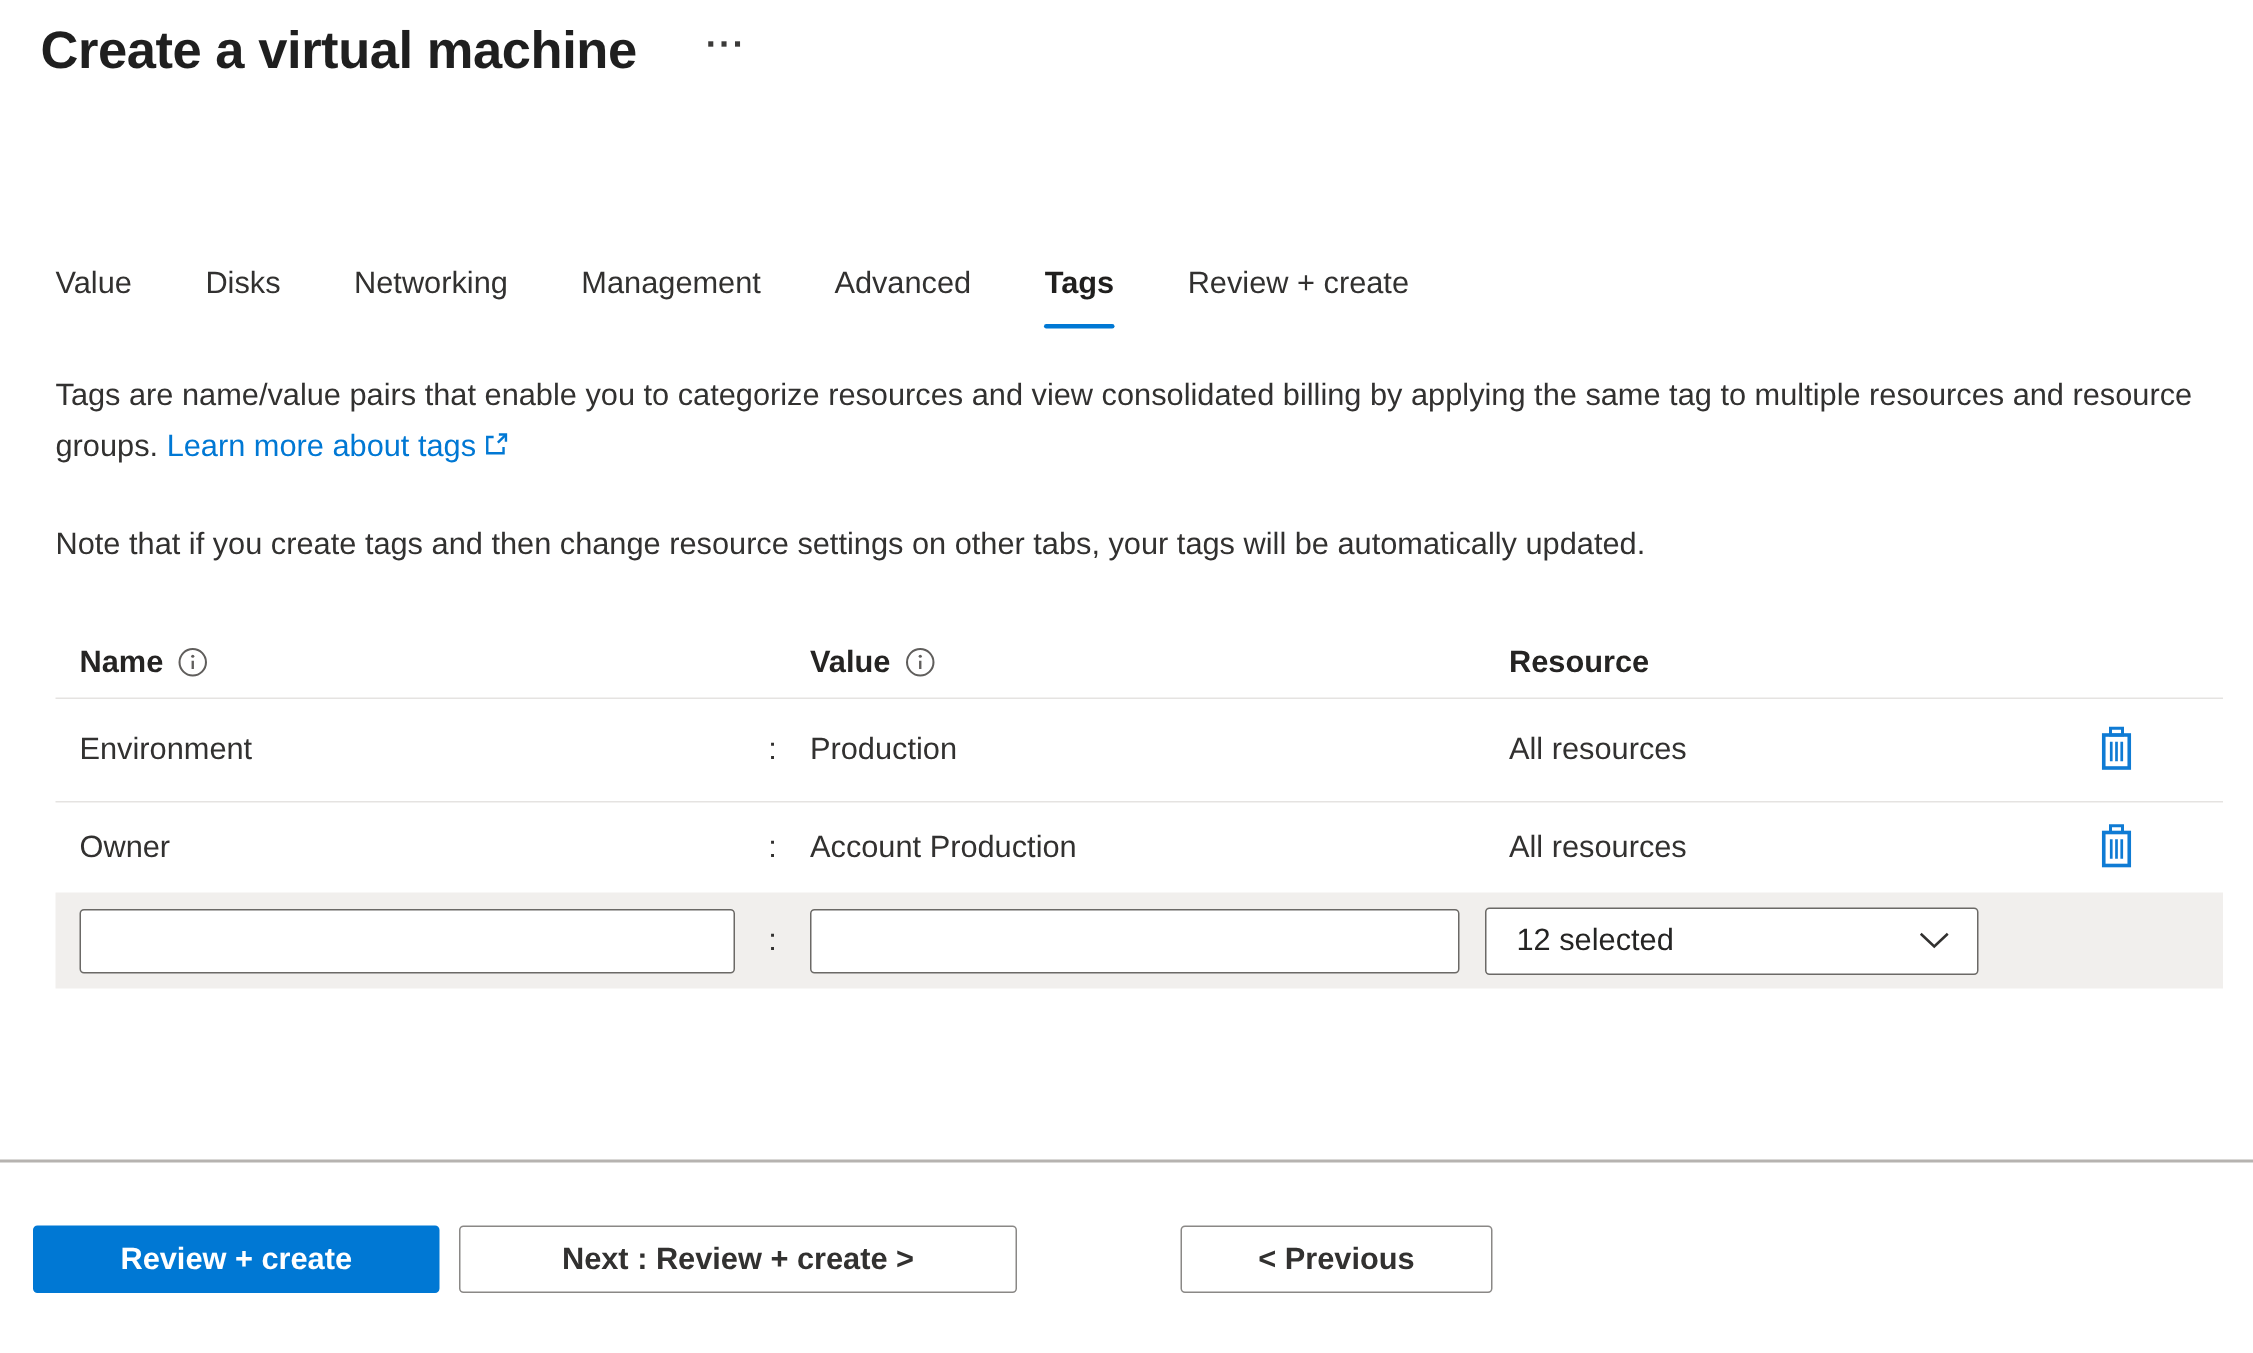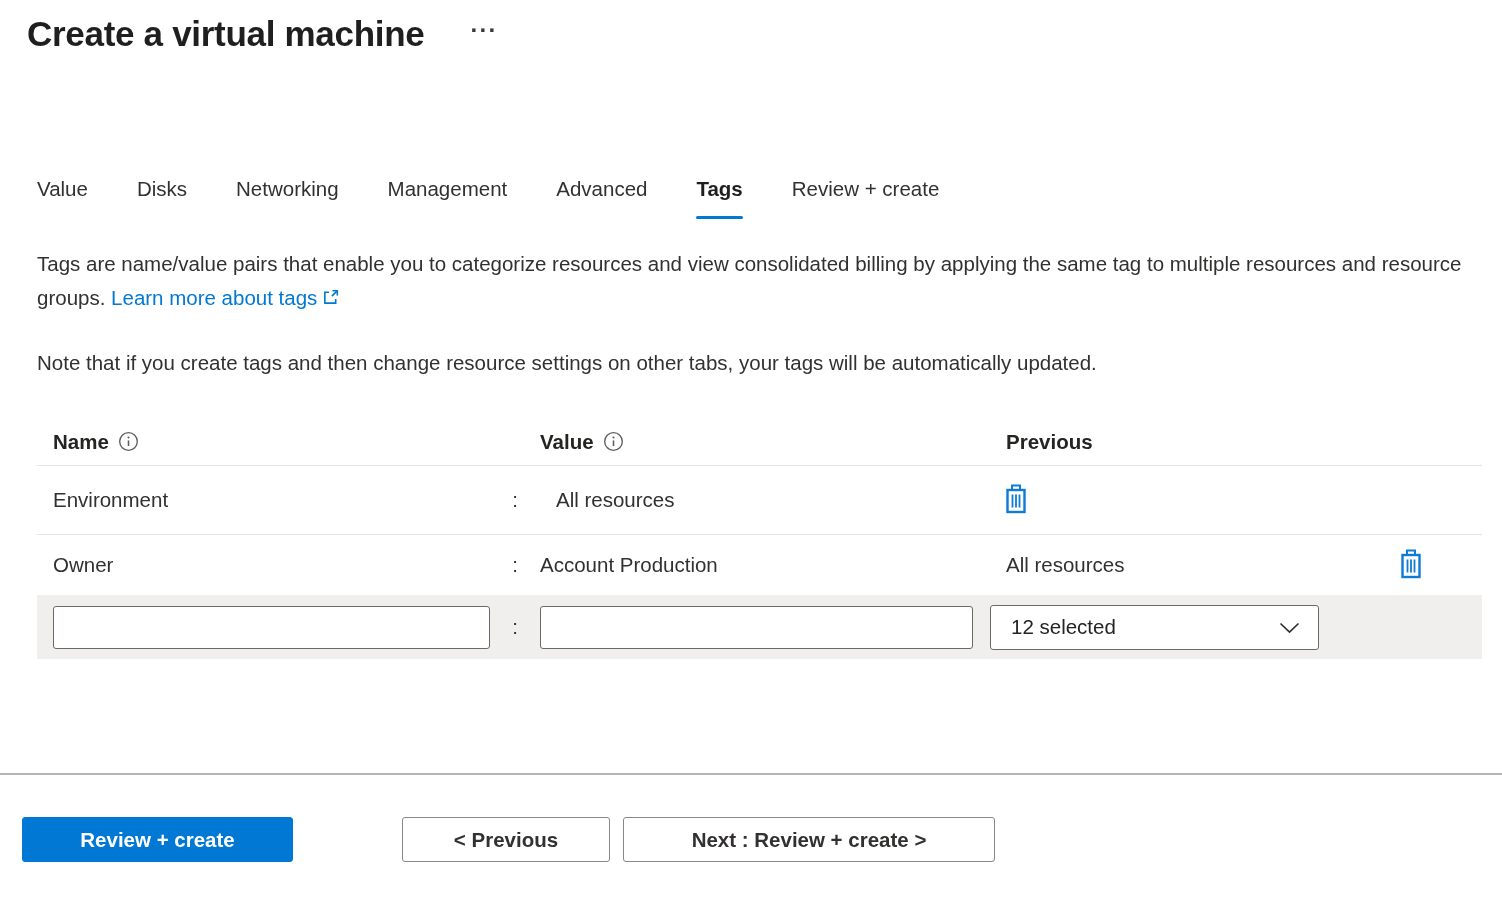--- a/index.html
+++ b/index.html
@@ -147,27 +147,28 @@
     <div class="cell">
       <span>Value</span>
       <span class="info-icon">
           <svg width="21" height="21" viewBox="0 0 20 20" fill="none">
             <circle cx="10" cy="10" r="8.4" stroke="#605e5c" stroke-width="1.3"></circle>
             <line x1="10" y1="9" x2="10" y2="14.3" stroke="#605e5c" stroke-width="1.5"></line>
             <circle cx="10" cy="6.2" r="1" fill="#605e5c"></circle>
           </svg>
         </span>
     </div>
-    <div class="cell cell-resource">Previous</div>
+    <div class="cell cell-resource">Resource</div>
     <div class="cell"></div>
   </div>
 
   <div class="t-row data-row">
     <div class="cell cell-name">Environment</div>
     <div class="cell cell-colon">:</div>
+    <div class="cell">Production</div>
     <div class="cell cell-resource">All resources</div>
     <div class="cell trash-cell">
       <button class="trash-btn">
         <span><svg width="24" height="30" viewBox="0 0 24 30" fill="none">
               <rect x="8" y="1.5" width="8" height="4.5" stroke="#0f7bd4" stroke-width="2"></rect>
               <rect x="3.5" y="6" width="17" height="22" stroke="#0f7bd4" stroke-width="2.4"></rect>
               <line x1="8.5" y1="10.5" x2="8.5" y2="23.5" stroke="#0f7bd4" stroke-width="1.8"></line>
               <line x1="12" y1="10.5" x2="12" y2="23.5" stroke="#0f7bd4" stroke-width="1.8"></line>
               <line x1="15.5" y1="10.5" x2="15.5" y2="23.5" stroke="#0f7bd4" stroke-width="1.8"></line>
             </svg></span>
@@ -210,15 +211,15 @@
       </div>
     </div>
     <div class="cell"></div>
   </div>
 
 </div>
 
 <div class="footer-divider"></div>
 <div class="footer">
   <button class="btn btn-primary">Review + create</button>
+  <button class="btn btn-secondary btn-next">Next : Review + create &gt;</button>
   <button class="btn btn-secondary btn-previous">&lt; Previous</button>
-  <button class="btn btn-secondary btn-next">Next : Review + create &gt;</button>
 </div>
 
 </body></html>

